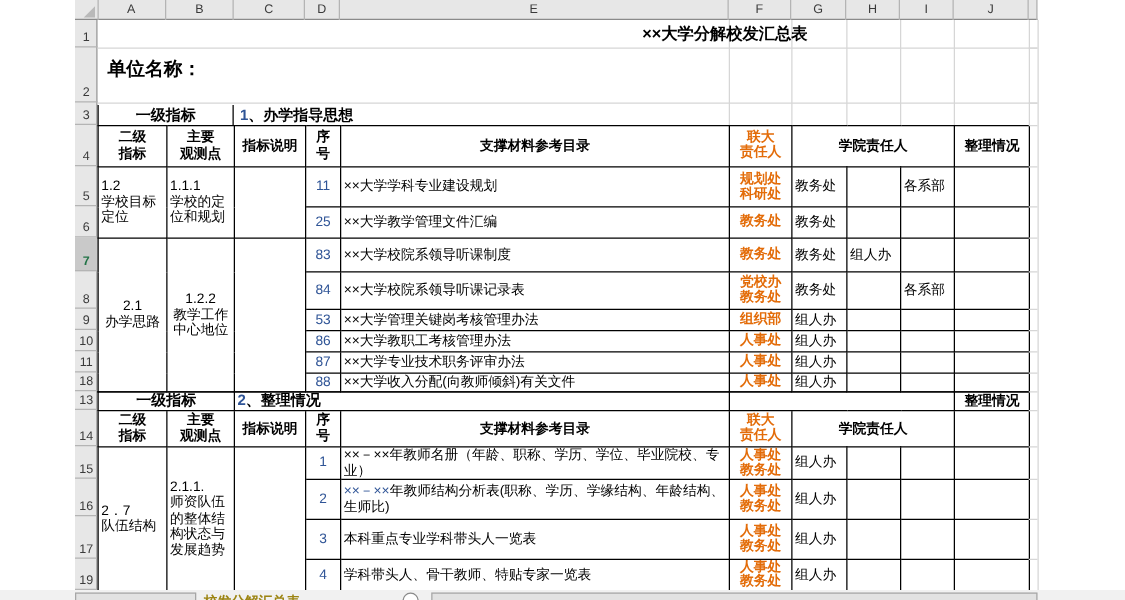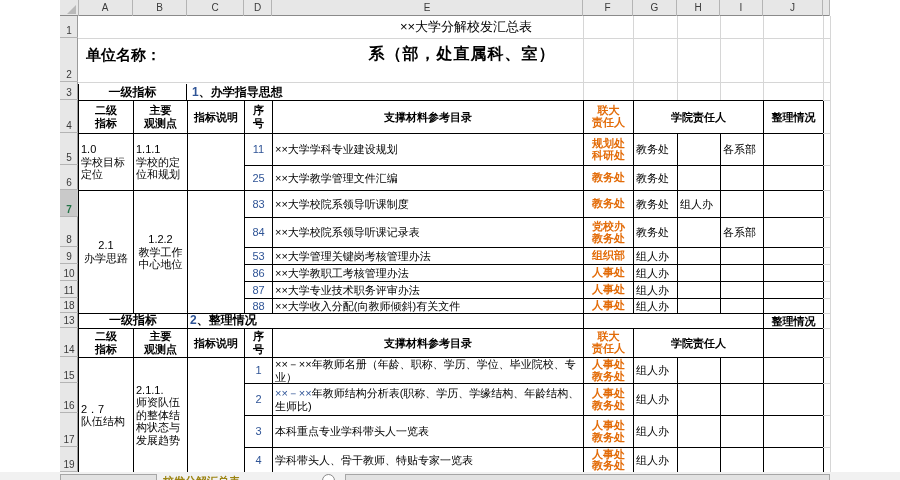--- a/index.html
+++ b/index.html
@@ -15,21 +15,21 @@
               border-left:9px solid transparent;border-bottom:9px solid #b9b9b9;}
   .rowhdr{left:60px;top:16px;width:18px;height:456px;background:#e7e7e7;border-right:1px solid #9a9a9a;}
   .rowhdr-cell{position:absolute;left:0;width:18px;border-bottom:1px solid #b4b4b4;
                font-size:10px;color:#3a3a3a;display:flex;align-items:flex-end;justify-content:center;
                box-sizing:border-box;padding-bottom:1px;}
   .rowhdr-cell.active{background:#c9c9c9;color:#217346;font-weight:bold;}
   
   .gl{position:absolute;background:#d6d6d6;}
   .gl.v{width:1px;} .gl.h{height:1px;}
   
-  .title-cell{left:271px;top:18px;width:390px;height:20px;font-size:13px;font-weight:normal;text-align:center;}
+  .title-cell{left:256px;top:18px;width:390px;height:20px;font-size:13px;font-weight:bold;text-align:right;}
   .unit-label{left:86px;top:46px;font-size:15px;font-weight:bold;}
   .unit-value{left:272px;top:44px;width:380px;font-size:16px;font-weight:bold;text-align:center;letter-spacing:1px;}
   .sec-label{left:78px;top:84px;width:109px;font-size:12px;font-weight:bold;text-align:center;
              border-left:1px solid #000;border-right:1px solid #000;height:16px;}
   .sec-name{left:192px;top:84px;font-size:12px;font-weight:bold;}
   .num-blue{color:#2f5496;}
   
   table.sheet{position:absolute;border-collapse:collapse;table-layout:fixed;font-size:11px;line-height:1.15;}
   table.sheet td{border:1px solid #000;padding:0 2px;overflow:hidden;box-sizing:border-box;
                  word-break:break-all;vertical-align:middle;}
@@ -98,21 +98,20 @@
   <div class="gl v" style="left:633px;top:16px;height:84px;"></div>
   <div class="gl v" style="left:677px;top:16px;height:84px;"></div>
   <div class="gl v" style="left:720px;top:16px;height:84px;"></div>
   <div class="gl v" style="left:763px;top:16px;height:84px;"></div>
   <div class="gl v" style="left:823px;top:16px;height:84px;"></div>
   <div class="gl v" style="left:830px;top:16px;height:456px;"></div>
   <div></div>
 
   <div class="abs title-cell">××大学分解校发汇总表</div>
   <div class="abs unit-label">单位名称：</div>
-  <div class="abs unit-value">系（部，处直属科、室）</div>
   <div class="abs sec-label">一级指标</div>
   <div class="abs sec-name"><span class="num-blue">1</span><span>、办学指导思想</span></div>
 
   <table class="sheet t1">
     <colgroup>
         <col style="width:55px">
         <col style="width:54px">
         <col style="width:57px">
         <col style="width:28px">
         <col style="width:311px">
@@ -131,21 +130,21 @@
       <td class="hd">指标说明</td>
       <td class="hd">序
 号</td>
       <td class="hd">支撑材料参考目录</td>
       <td class="hd orange">联大
 责任人</td>
       <td class="hd" colspan="3">学院责任人</td>
       <td class="hd">整理情况</td>
     </tr>
     <tr style="height:32px">
-      <td rowspan="2" class="top pre">1.0
+      <td rowspan="2" class="top pre">1.2
 学校目标定位</td>
       <td rowspan="2" class="top pre">1.1.1
 学校的定位和规划</td>
       <td rowspan="2"></td>
       <td class="serial">11</td>
       <td>××大学学科专业建设规划</td>
       <td class="orange">规划处
 科研处</td>
       <td>教务处</td>
       <td></td>

